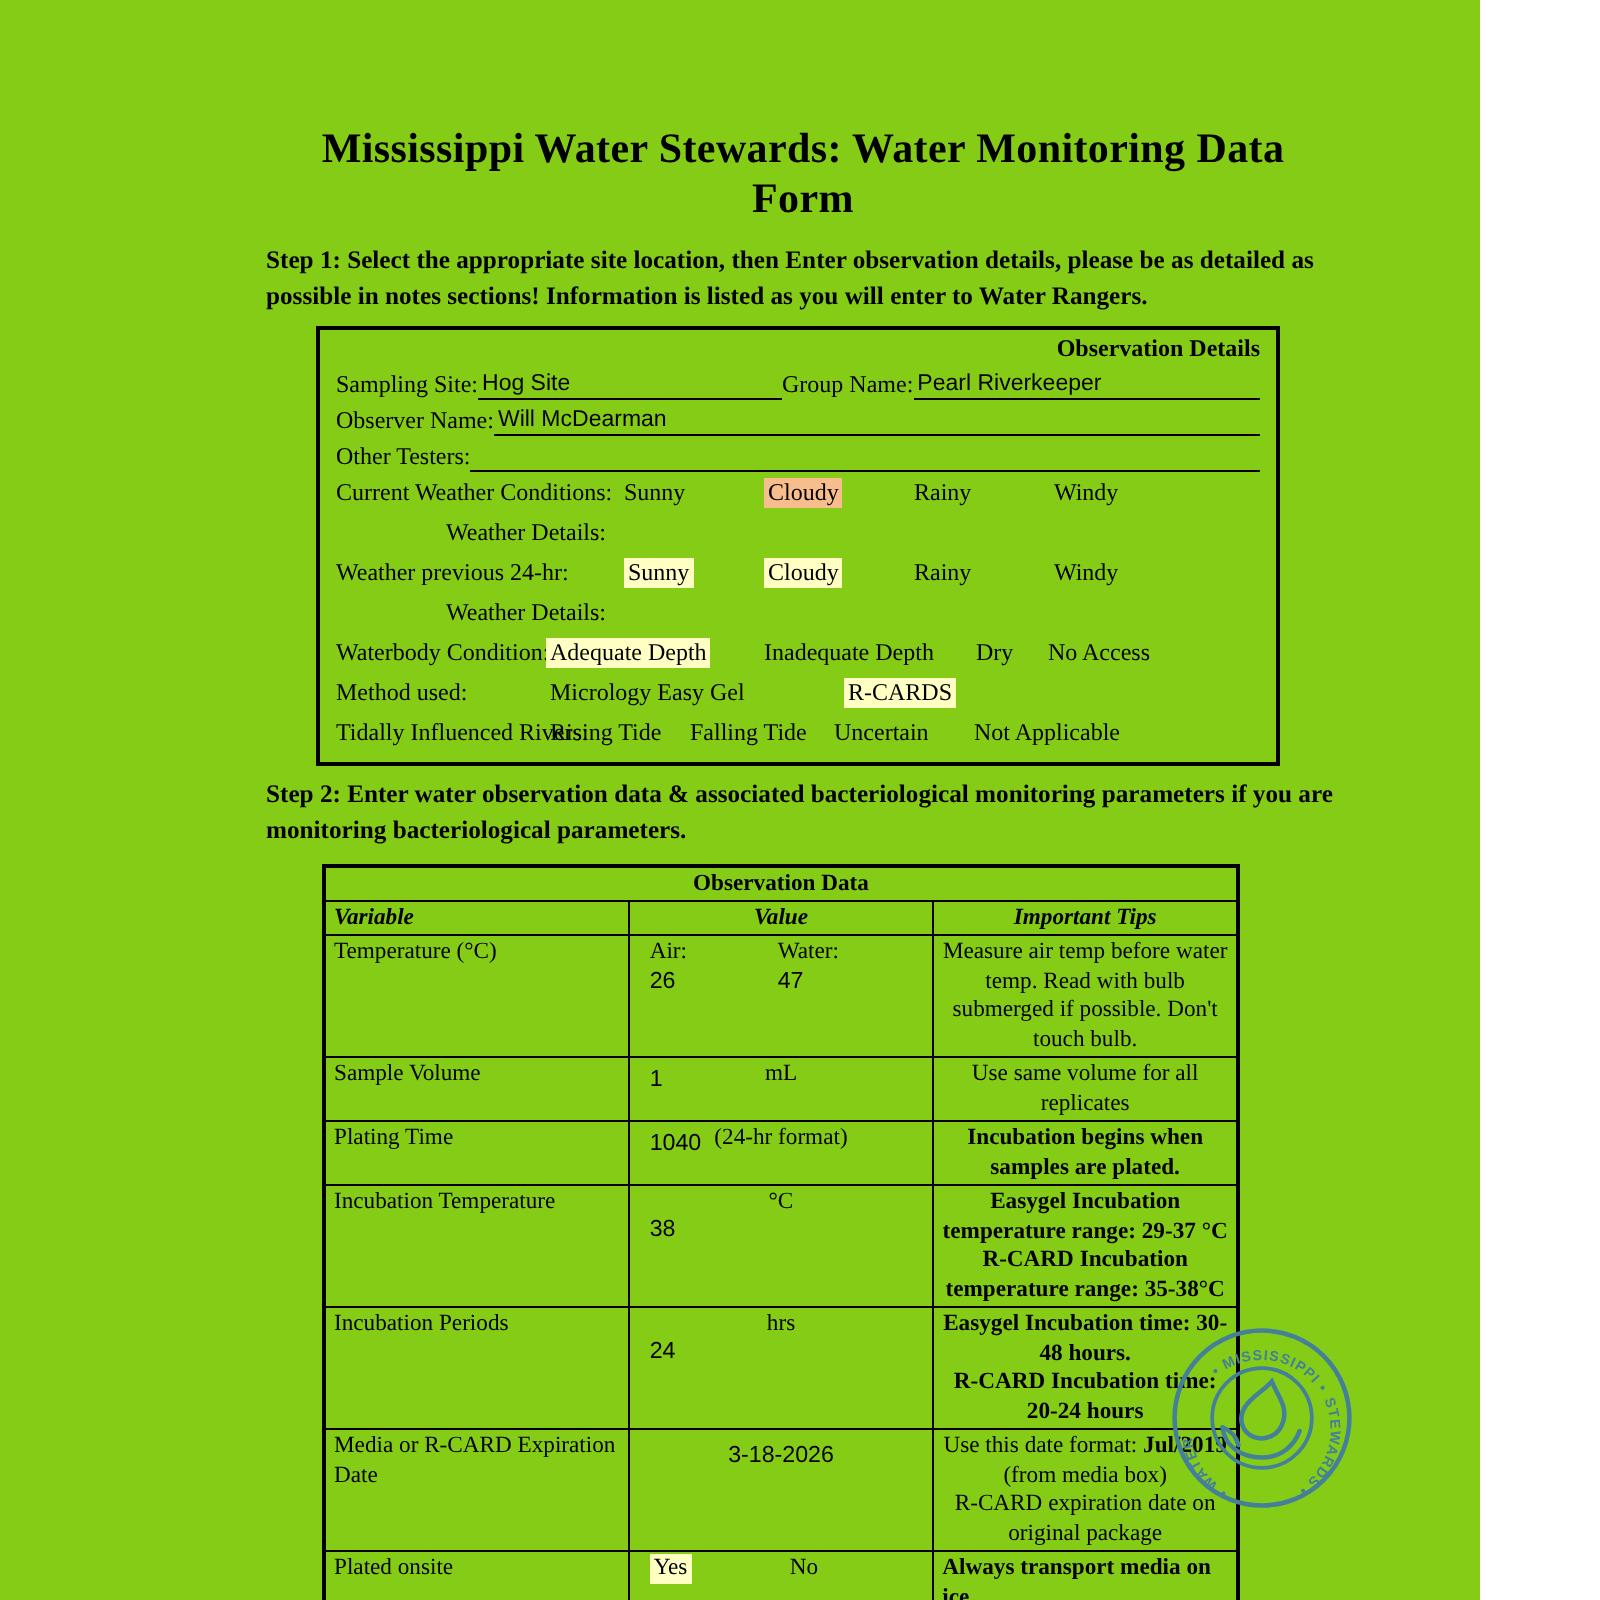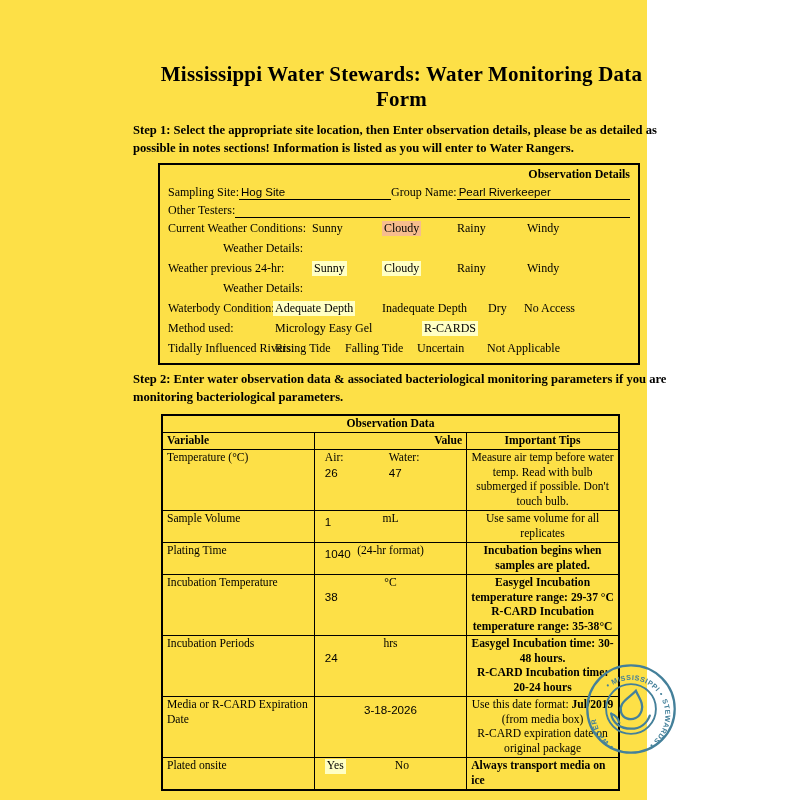--- a/index.html
+++ b/index.html
@@ -1,18 +1,18 @@
 <!DOCTYPE html>
 <html><head>
 <meta charset="utf-8">
 <style>
   html,body{margin:0;padding:0;background:#fff;}
   body{width:800px;height:800px;overflow:hidden;color:#000;
        font-family:"Liberation Serif",serif;}
-  .page{position:relative;width:647px;height:800px;background:#fde047;}
+  .page{position:relative;width:740px;height:800px;background:#84cc16;}
   .content{position:absolute;left:133px;top:62px;width:537px;}
 
   .title{font-size:21px;font-weight:bold;text-align:center;margin:0 0 10px 0;letter-spacing:.2px;}
   .step{font-weight:bold;font-size:12.6px;line-height:1.42;margin:0 0 5px 0;}
 
   
   .obs-box{border:2px solid #000;margin-left:25px;width:482px;box-sizing:border-box;
            padding:2px 8px 5px 8px;font-size:12px;line-height:1.25;}
   .obs-title{text-align:right;font-weight:bold;}
   .frow{display:flex;align-items:flex-end;margin-top:3px;}
@@ -27,23 +27,23 @@
   .olabel.ind{left:55px;}
   .opt{position:absolute;}
   .hl-y{background:#ffffc4;padding:0 2px;}
   .hl-o{background:#f7bd8d;padding:0 2px;}
 
   
   .obs-table{border-collapse:collapse;border:2px solid #000;margin:7px 0 0 28px;
              width:459px;font-size:11.6px;table-layout:fixed;}
   .obs-table td,.obs-table th{border:1px solid #000;padding:1px 4px;vertical-align:top;line-height:1.25;}
   .obs-table .cap{text-align:center;font-weight:bold;border-bottom:1px solid #000;}
-  .obs-table th{font-weight:bold;margin-top:48px;}
+  .obs-table th{font-style:italic;font-weight:bold;margin-top:48px;}
   .th-var{text-align:left;width:92px;}
-  .th-val{text-align:right;width:142px;}
+  .th-val{text-align:center;width:142px;}
   .th-tip{text-align:center;}
   .tipc{text-align:center;}
   .tipb{text-align:center;font-weight:bold;}
   .tipl{text-align:left;}
   .sans{font-family:"Liberation Sans",sans-serif;}
   .vwrap{position:relative;min-height:17px;}
   .vwrap .vnum{position:absolute;left:6px;bottom:0;font-family:"Liberation Sans",sans-serif;}
   .vwrap .vunit{display:block;text-align:center;}
   .vwrap.h2{height:28px;}
   .vtemp{position:relative;height:31px;}
@@ -73,20 +73,24 @@
     <div class="obs-box">
       <div class="obs-title">Observation Details</div>
 
       <div class="frow">
         <span class="flabel">Sampling Site:</span>
         <span class="fval w1">Hog Site</span>
         <span class="flabel">Group Name:</span>
         <span class="fval">Pearl Riverkeeper</span>
       </div>
 
+      <div class="frow">
+        <span class="flabel">Observer Name:</span>
+        <span class="fval">Will McDearman</span>
+      </div>
 
 
       <div class="frow">
         <span class="flabel">Other Testers:</span>
         <span class="fval"></span>
       </div>
 
       <div class="orow">
         <span class="olabel">Current Weather Conditions:</span>
         <span class="opt" style="left:144px">Sunny</span>

